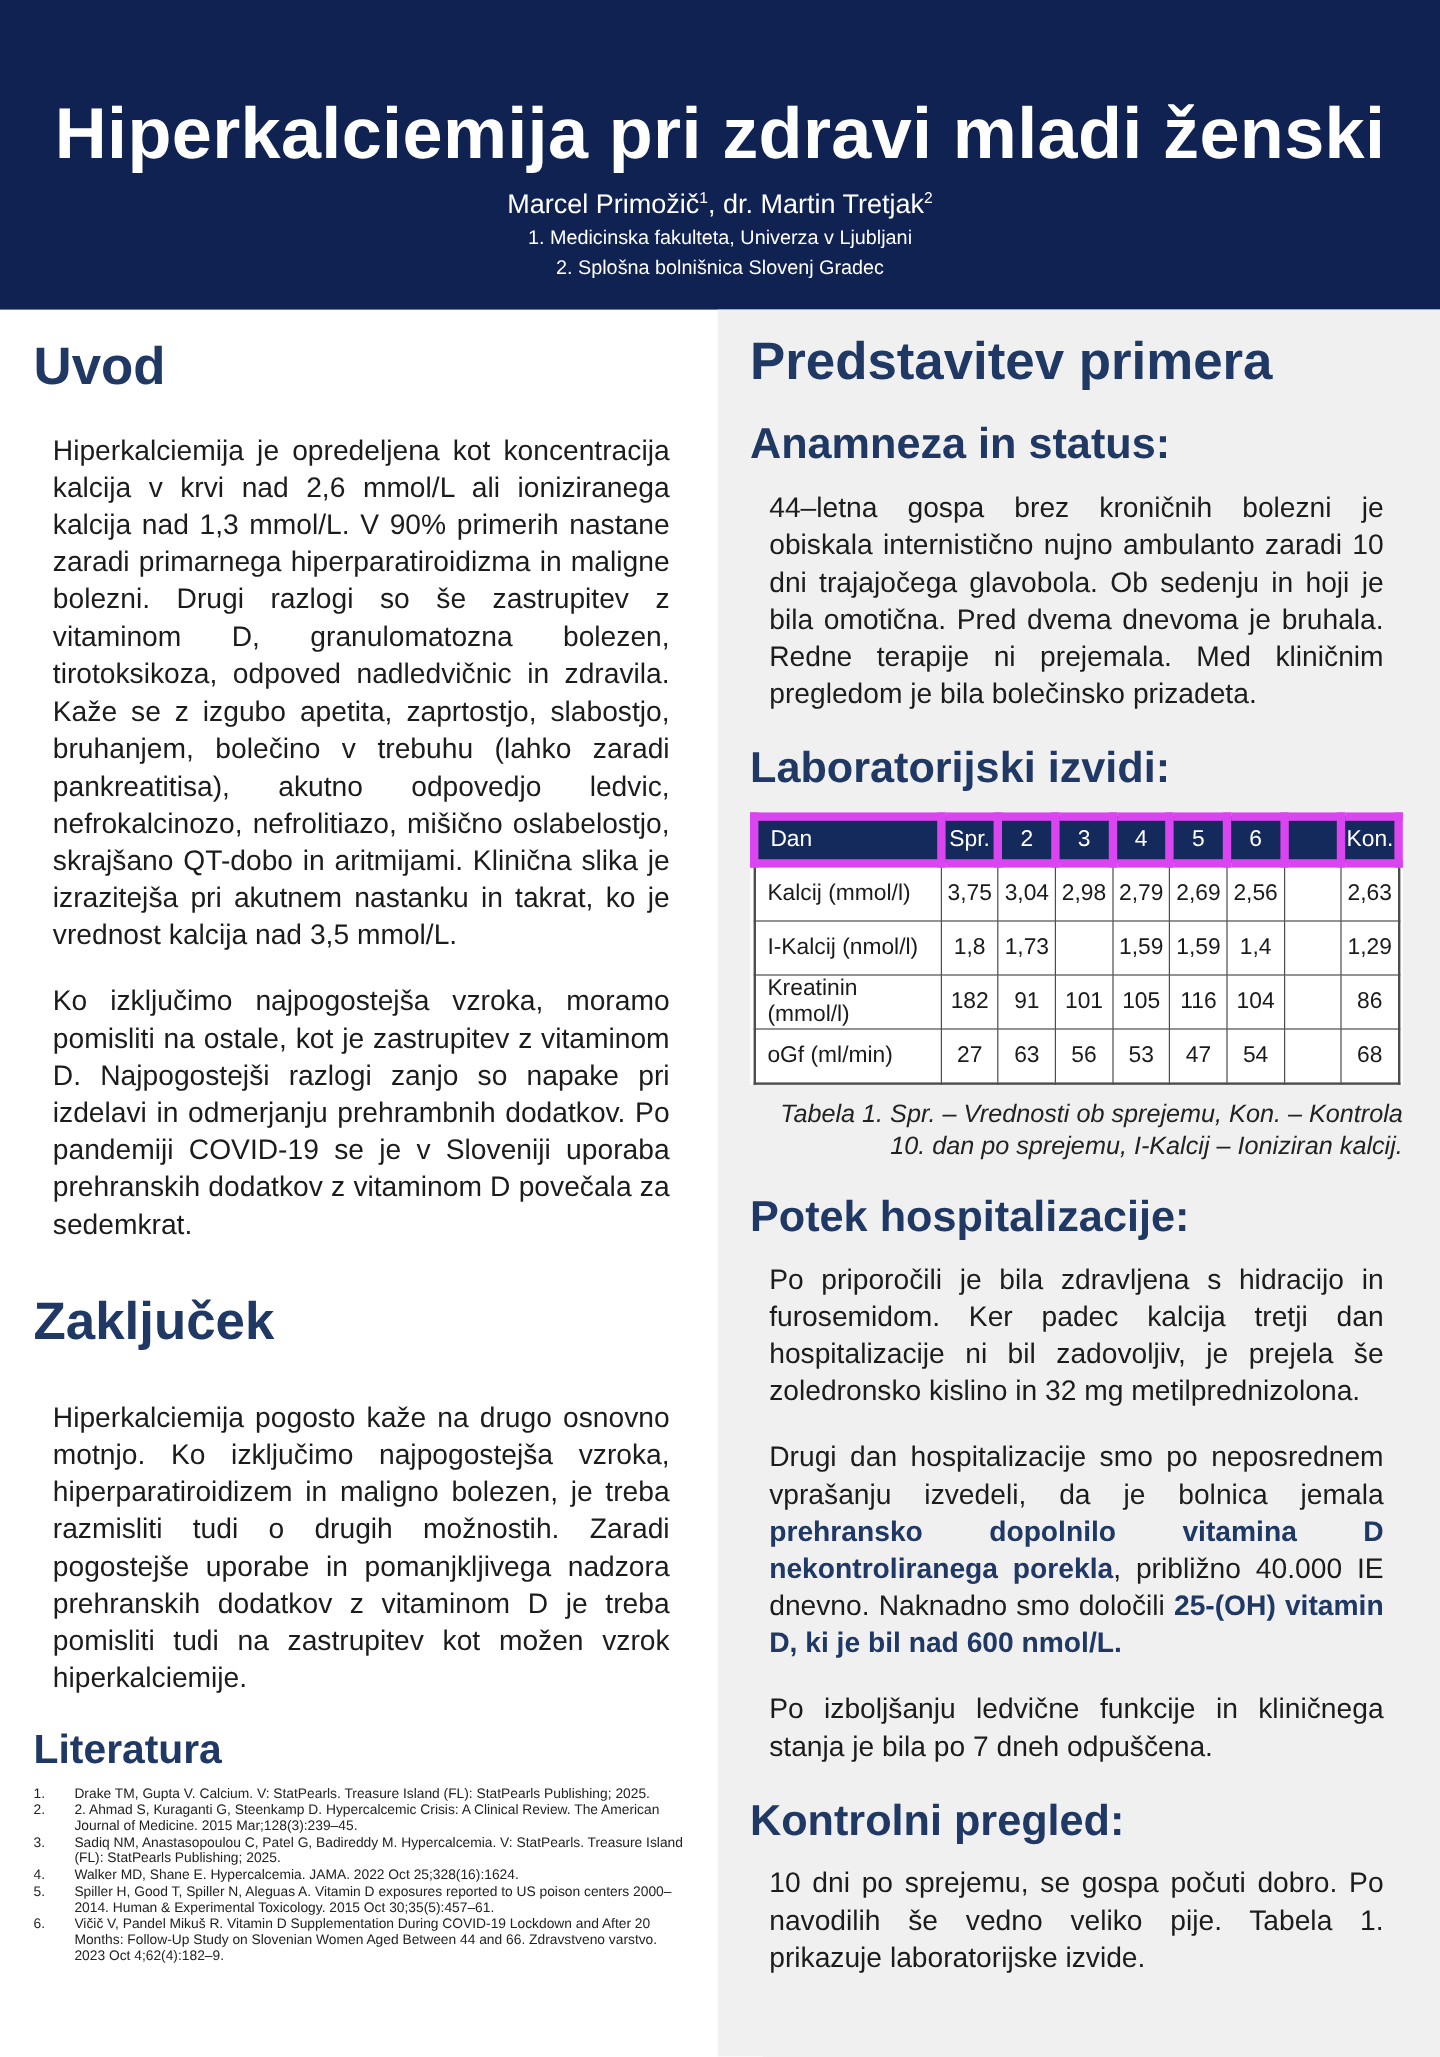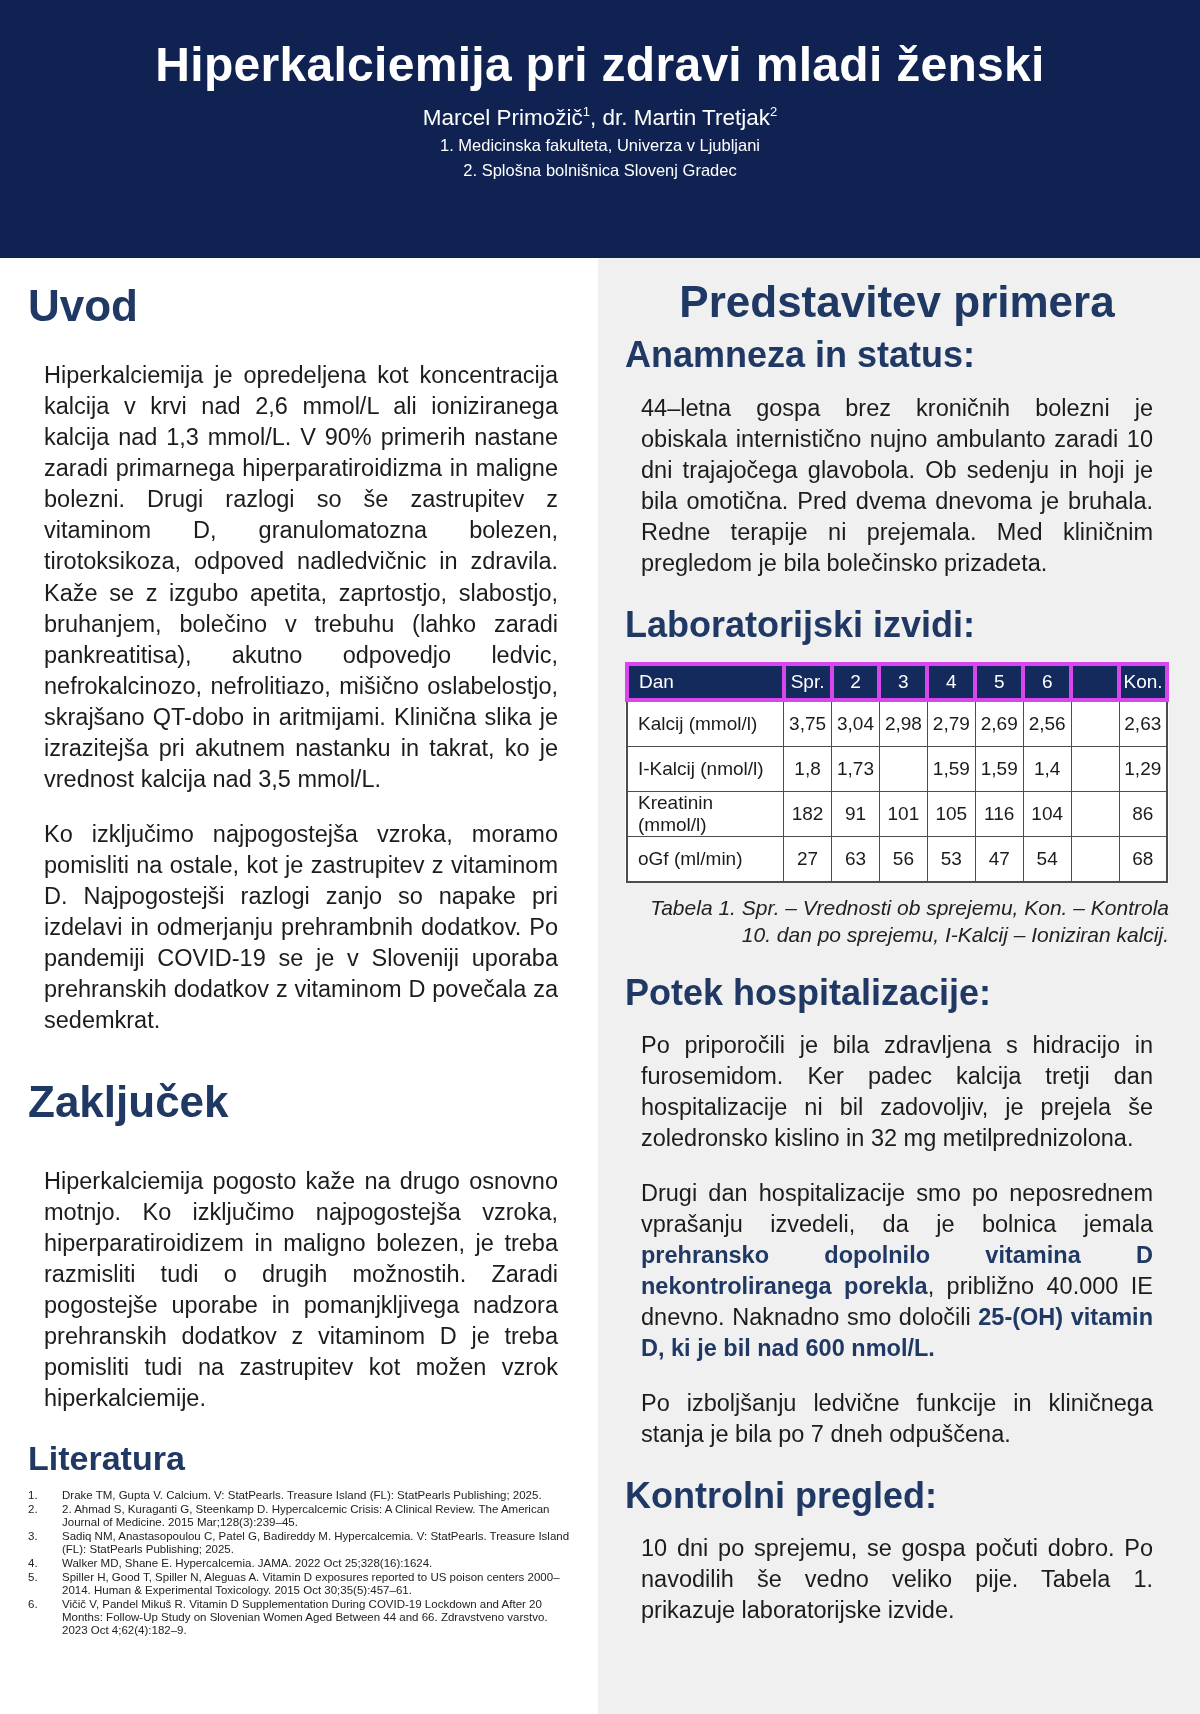--- a/index.html
+++ b/index.html
@@ -2,52 +2,52 @@
 <html lang="sl" style="--header-bg: #0f2251; --panel-bg: #f0f0f1; --heading-blue: #1f3864; --table-header-bg: #152a5c; --body-text: #1c1c1c; --highlight-blue: #1f3864;"><head>
 <meta charset="utf-8">
 <style>
   html,body { margin:0; padding:0; background:#ffffff; }
   body { font-family:"Liberation Sans","DejaVu Sans",sans-serif; }
   .poster { position:relative; width:1200px; height:1714px; background:#ffffff; overflow:hidden; }
 
   
   .masthead { position:absolute; left:0; top:0; width:1200px; height:258px;
               background:var(--header-bg,#0f2251); color:#ffffff; text-align:center; }
-  .masthead h1 { margin:40px 0 0; font-size:48px; font-weight:700; line-height:1.05; letter-spacing:.3px; }
+  .masthead h1 { margin:80px 0 0; font-size:60px; font-weight:700; line-height:1.05; letter-spacing:.3px; }
   .authors { margin:14px 0 0; font-size:22.5px; font-weight:400; }
   .authors sup { font-size:13px; }
   .affil { margin:4px 0 0; font-size:16.5px; line-height:1.3; font-weight:400; }
 
   
   .col-left  { position:absolute; left:28px;  top:258px; width:546px; height:1456px; overflow:hidden; }
   .col-right { position:absolute; left:598px; top:258px; width:602px; height:1456px;
                background:var(--panel-bg,#f0f0f1); box-sizing:border-box;
                padding:8px 31px 0 27px; overflow:hidden; }
 
   h2 { font-size:44px; font-weight:700; color:var(--heading-blue,#1f3864); line-height:1.1; margin:24px 0 30px; }
   .col-left h2.mt { margin-top:42px; margin-bottom:40px; }
-  .col-right h2 { margin:12px 0 7px;text-align:center; }
+  .col-right h2 { margin:12px 0 22px; }
   h3 { font-size:36px; font-weight:700; color:var(--heading-blue,#1f3864); line-height:1.2; margin:0 0 16px; }
   h3.lit { font-size:34px; margin:18px 0 10px; }
 
   p.body { font-size:23.5px; line-height:1.32; color:var(--body-text,#1c1c1c);
            text-align:justify; margin:0 16px 24px; }
   .hl { color:var(--highlight-blue,#1f3864); font-weight:700; }
 
   
   .refs { margin:0; padding:0; list-style:none; counter-reset:ref;
           font-size:11.5px; line-height:1.13; color:#222222; }
   .refs li { position:relative; padding-left:34px; margin:0 0 1px; counter-increment:ref; }
   .refs li::before { content:counter(ref) "."; position:absolute; left:0; }
 
   
   table.lab { width:100%; border-collapse:collapse; table-layout:fixed; background:#ffffff;
               font-size:19px; color:#1b1b1b; border:2px solid #4d4d4d; margin:2px 0 0; }
   .lab th { background:var(--table-header-bg,#152a5c); color:#ffffff; font-weight:400;
-            height:32px; border:4px solid #d946ef; text-align:center; padding:0; }
+            height:32px; border:7px solid #d946ef; text-align:center; padding:0; }
   .lab td { border:1px solid #4d4d4d; height:44px; text-align:center; padding:0; }
   .lab th:first-child, .lab td:first-child { text-align:left; padding-left:10px; }
 
   .caption { font-size:21px; font-style:italic; color:#222222; line-height:1.28;
              text-align:right; margin:12px 0 22px; }
 </style>
 </head>
 <body>
 
 <div class="poster">

